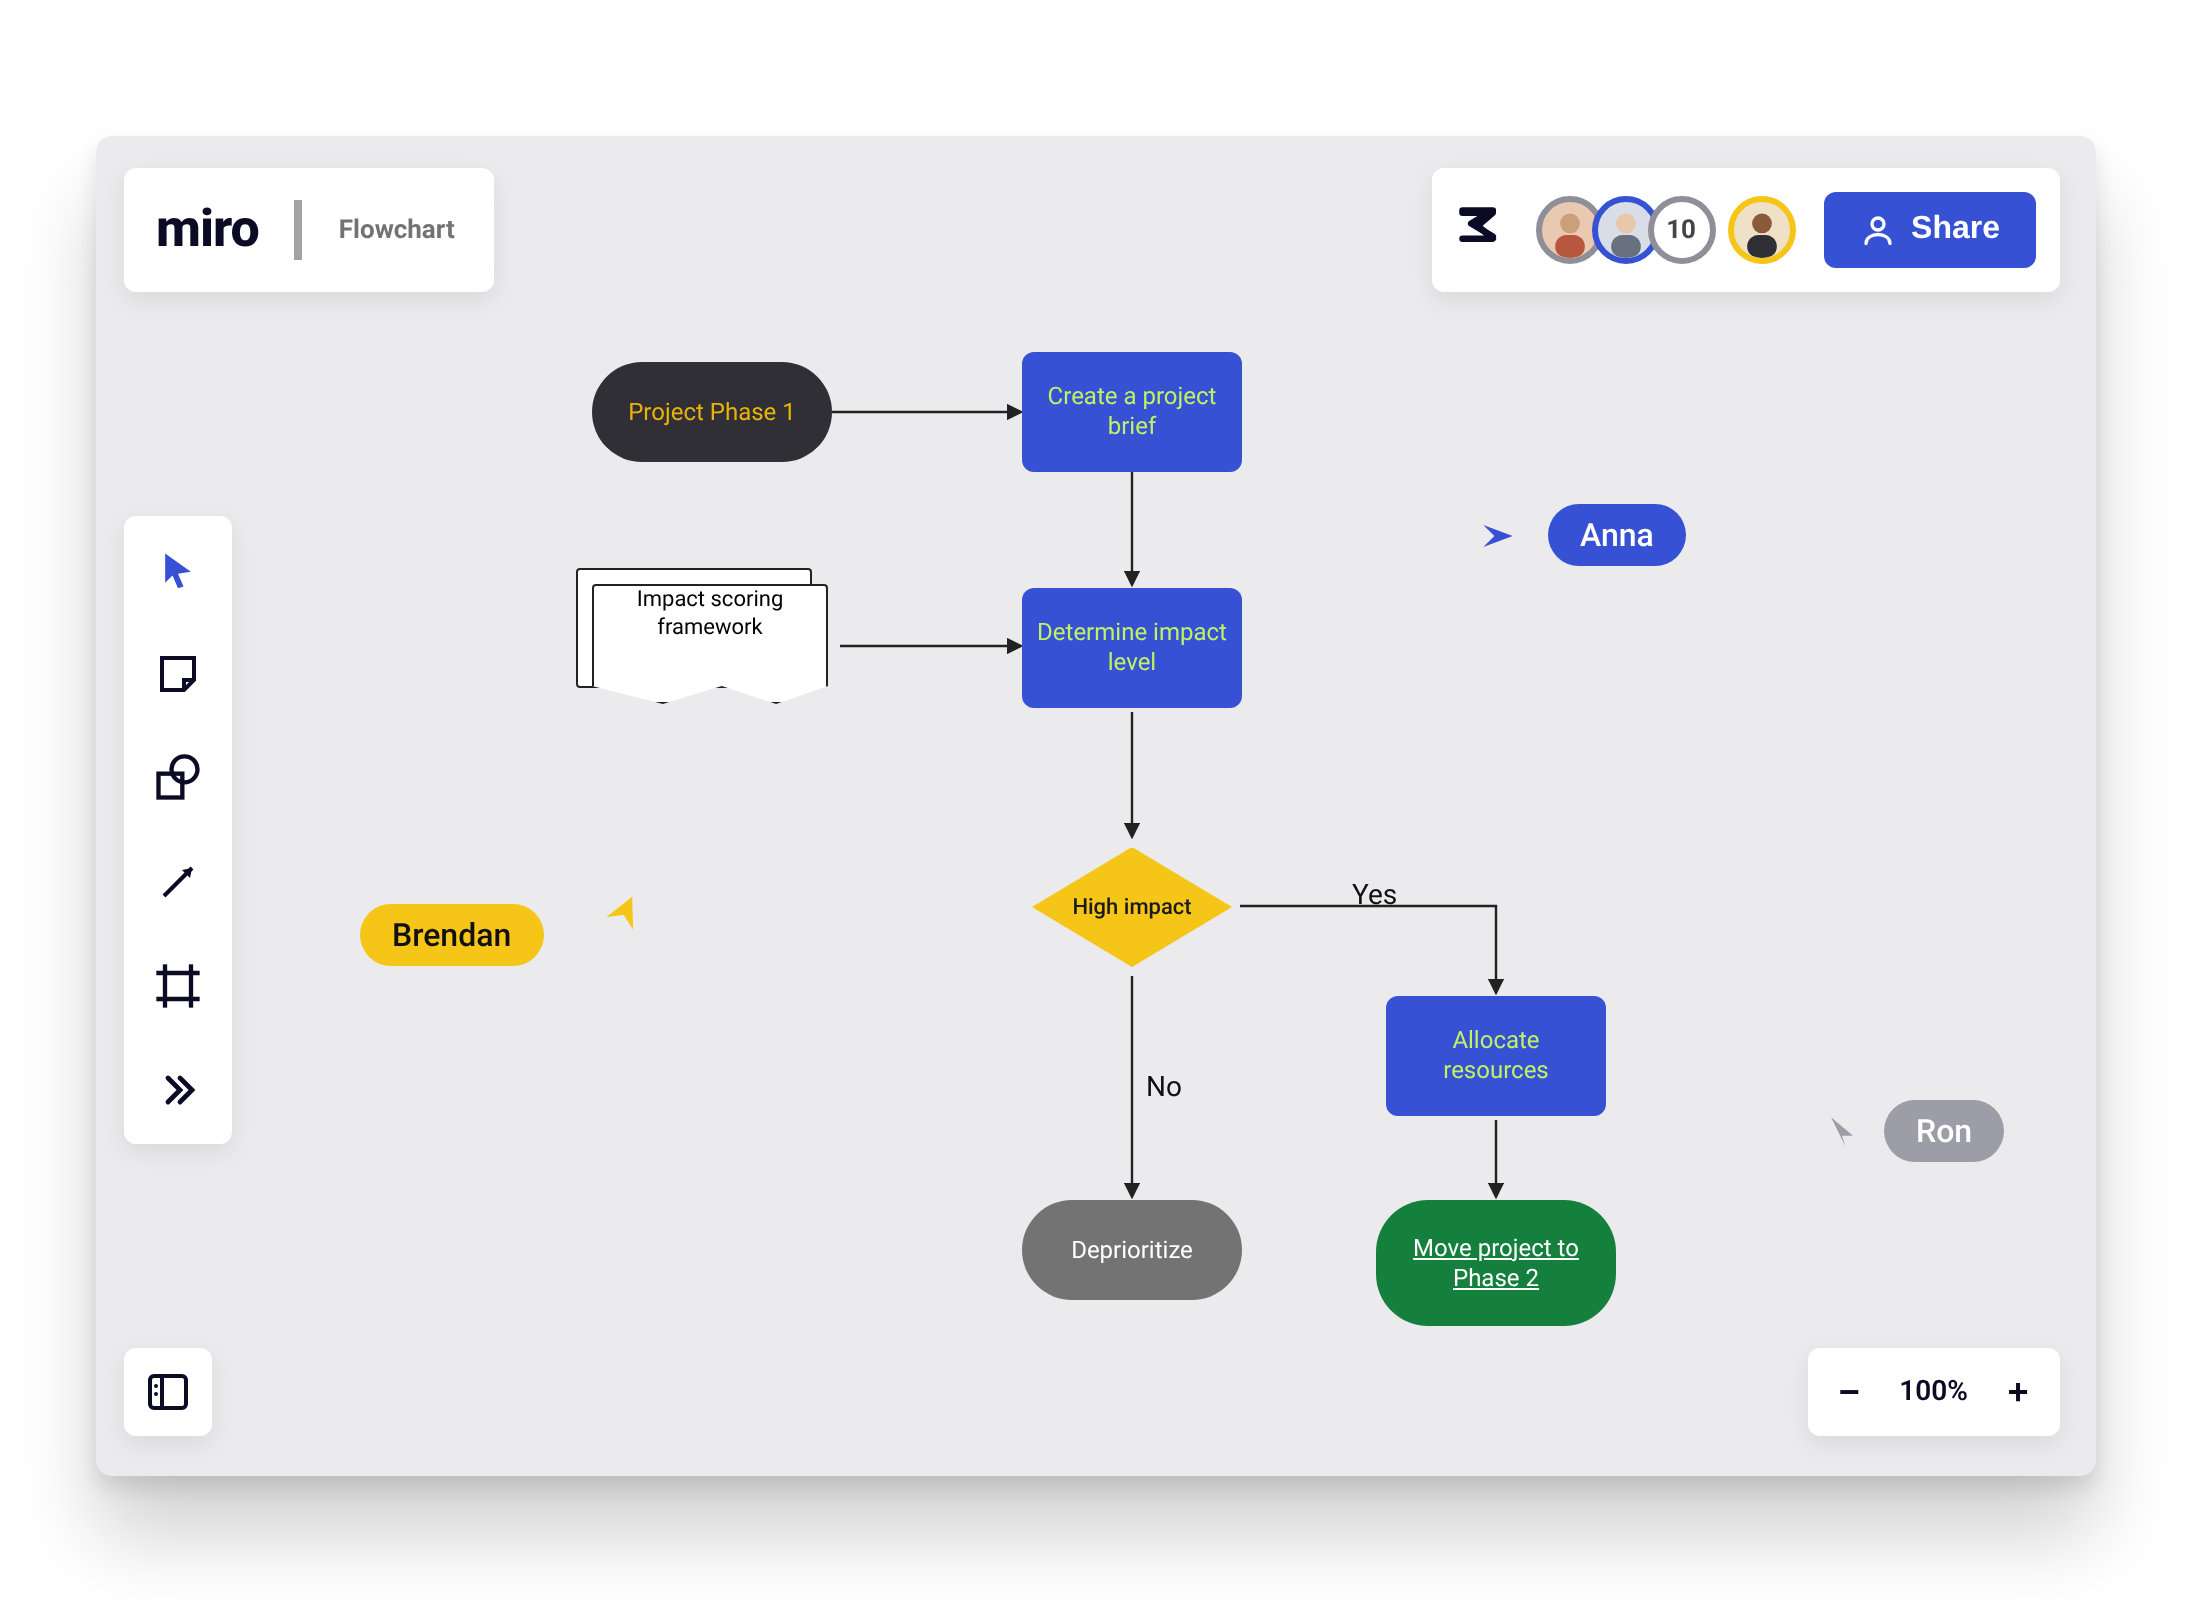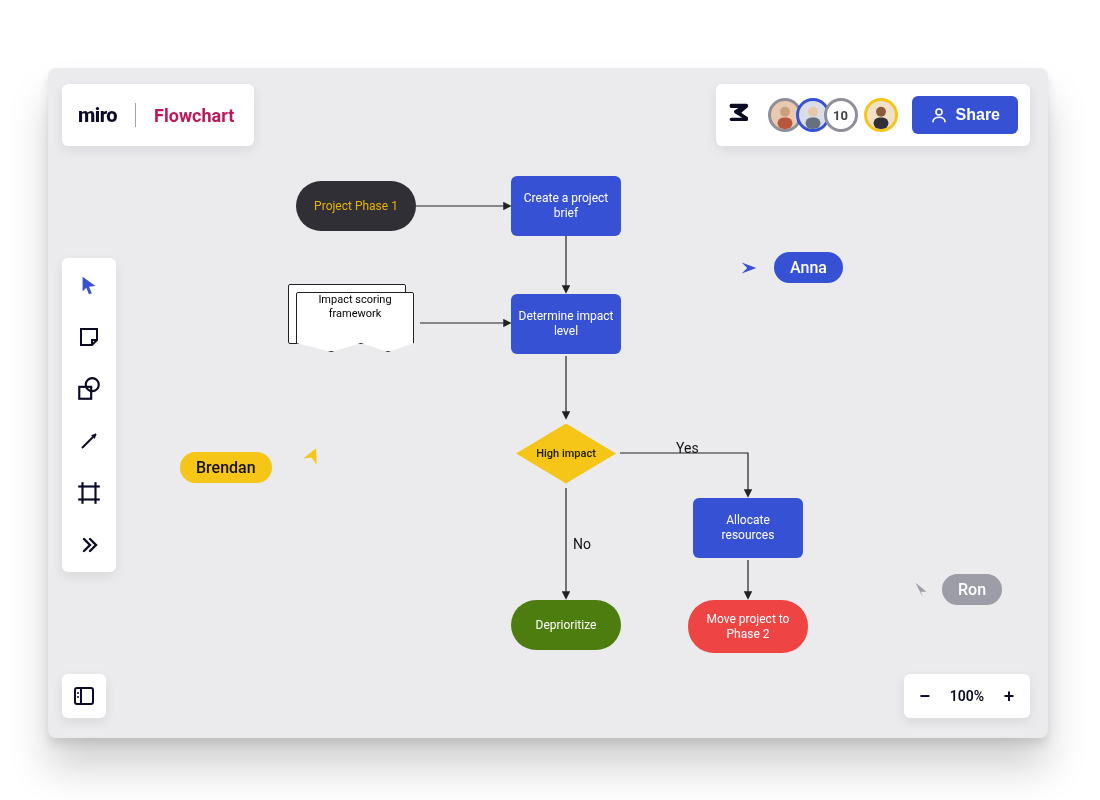--- a/index.html
+++ b/index.html
@@ -25,28 +25,28 @@
     position: absolute;
     left: 14px; top: 16px;
     height: 62px;
     background: #fff;
     border-radius: 6px;
     box-shadow: 0 4px 12px rgba(0,0,0,0.08);
     display: flex; align-items: center;
     padding: 0 20px 0 16px;
   }
   .title-chip .logo {
-    font-weight: 800; font-size: 20px; letter-spacing: -0.5px;
+    font-weight: 800; font-size: 26px; letter-spacing: -0.5px;
     color: #0b0b25;
     padding-right: 18px;
-    border-right: 1px solid #a3a3a3;
+    border-right: 4px solid #a3a3a3;
   }
   .title-chip .title {
     padding-left: 18px;
-    font-weight: 700; font-size: 18px; color: #be185d;
+    font-weight: 700; font-size: 13px; color: #737373;
   }
 
   .share-chip {
     position: absolute;
     right: 18px; top: 16px;
     height: 62px;
     background: #fff;
     border-radius: 6px;
     box-shadow: 0 4px 12px rgba(0,0,0,0.08);
     display: flex; align-items: center;
@@ -102,24 +102,24 @@
     box-shadow: 0 4px 12px rgba(0,0,0,0.08);
     display:flex; align-items:center;
     padding: 0 10px; gap: 14px;
   }
   .zoom button { border:none; background:none; font-size:18px; font-weight:700; color:#0b0b25; cursor:pointer; width:22px; }
   .zoom .pct { font-size:14px; font-weight:600; color:#0b0b25; }
 
   
   .canvas { position:absolute; inset:0; }
   .node { position:absolute; display:flex; align-items:center; justify-content:center; text-align:center; }
-  .node.process { background:#3751d5; color:#ffffff; border-radius:6px; font-size:12px; width:110px; height:60px; padding:6px; line-height:1.25; }
+  .node.process { background:#3751d5; color:#bef264; border-radius:6px; font-size:12px; width:110px; height:60px; padding:6px; line-height:1.25; }
   .node.start { background:#2f2f35; color:#eab308; border-radius:32px; font-size:12px; width:120px; height:50px; }
-  .node.term-red { background:#4d7c0f; color:#fff; border-radius:26px; font-size:12px; width:110px; height:50px; }
-  .node.term-green { background:#ef4444; color:#fff; border-radius:26px; font-size:12px; width:120px; height:53px; padding:4px; line-height:1.25;}
+  .node.term-red { background:#737373; color:#fff; border-radius:26px; font-size:12px; width:110px; height:50px; }
+  .node.term-green { background:#15803d; color:#fff; border-radius:26px; font-size:12px; width:120px; height:63px; padding:4px; line-height:1.25;text-decoration:underline;}
   .node.decision { width:110px; height:75px; }
   .diamond-wide { position:absolute; left:50%; top:50%; width:100px; height:60px; transform:translate(-50%,-50%); background:#f5c518; clip-path: polygon(50% 0, 100% 50%, 50% 100%, 0 50%); border-radius:4px;}
   .decision .label { position:relative; font-size:11px; color:#1b1b1b; font-weight:500; }
   .doc { position:absolute; width:130px; height:70px; }
   .doc .page { position:absolute; background:#fff; border:1.4px solid #222; width:118px; height:60px; border-radius:2px; }
   .doc .page.back { left:0; top:0; }
   .doc .page.front { left:8px; top:8px; clip-path: polygon(0 0,100% 0,100% 85%,78% 100%,55% 85%,30% 100%,0 85%); display:flex; justify-content:center; }
   .doc .dlabel { font-size:11px; text-align:center; line-height:1.25; padding:0 8px; }
 
   
@@ -310,21 +310,21 @@
         </svg>
     </div>
 
     <div class="cursor-tag" style="left:690px; top:184px;">
       <svg class="ptr" width="22" height="22" viewBox="0 0 24 24">
           <path d="M20 12 L4 6 L10 12 L4 18 Z" fill="#3751d5"></path>
         </svg>
       <span class="pill blue" style="margin-left:8px">Anna</span>
     </div>
 
-    <div class="cursor-tag" style="left:862px; top:506px;">
+    <div class="cursor-tag" style="left:862px; top:482px;">
       <svg class="ptr" width="22" height="22" viewBox="0 0 24 24">
           <path d="M6 4 L18 14 L12 14 L14 20 L6 4 Z" fill="#9d9da8"></path>
         </svg>
       <span class="pill gray" style="margin-left:4px">Ron</span>
     </div>
 
   </div>
 
 </div>
 

